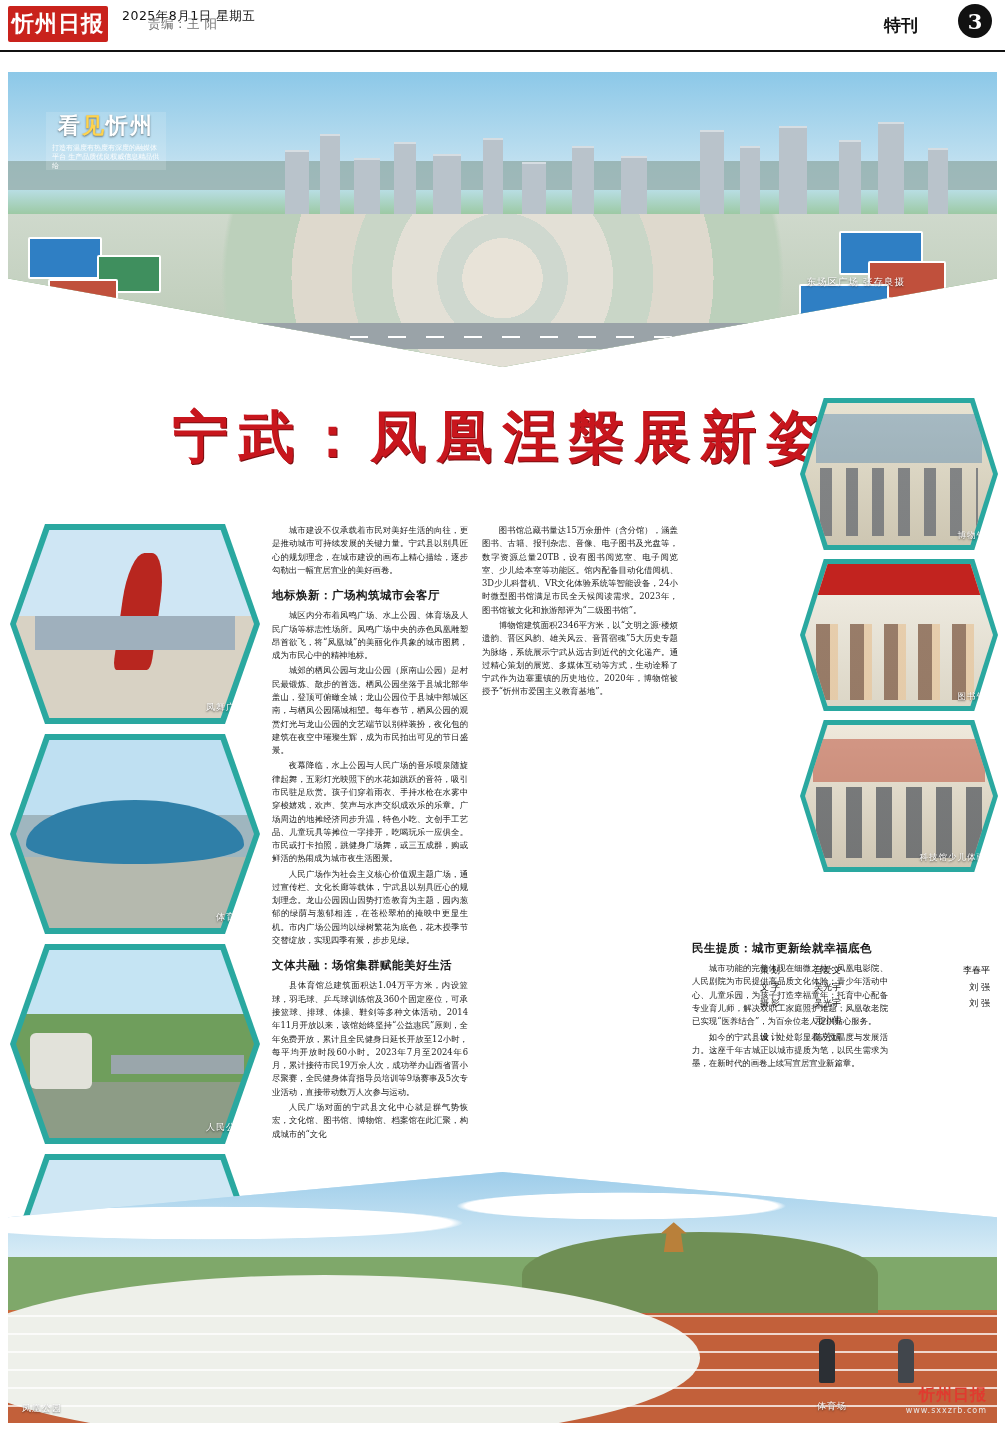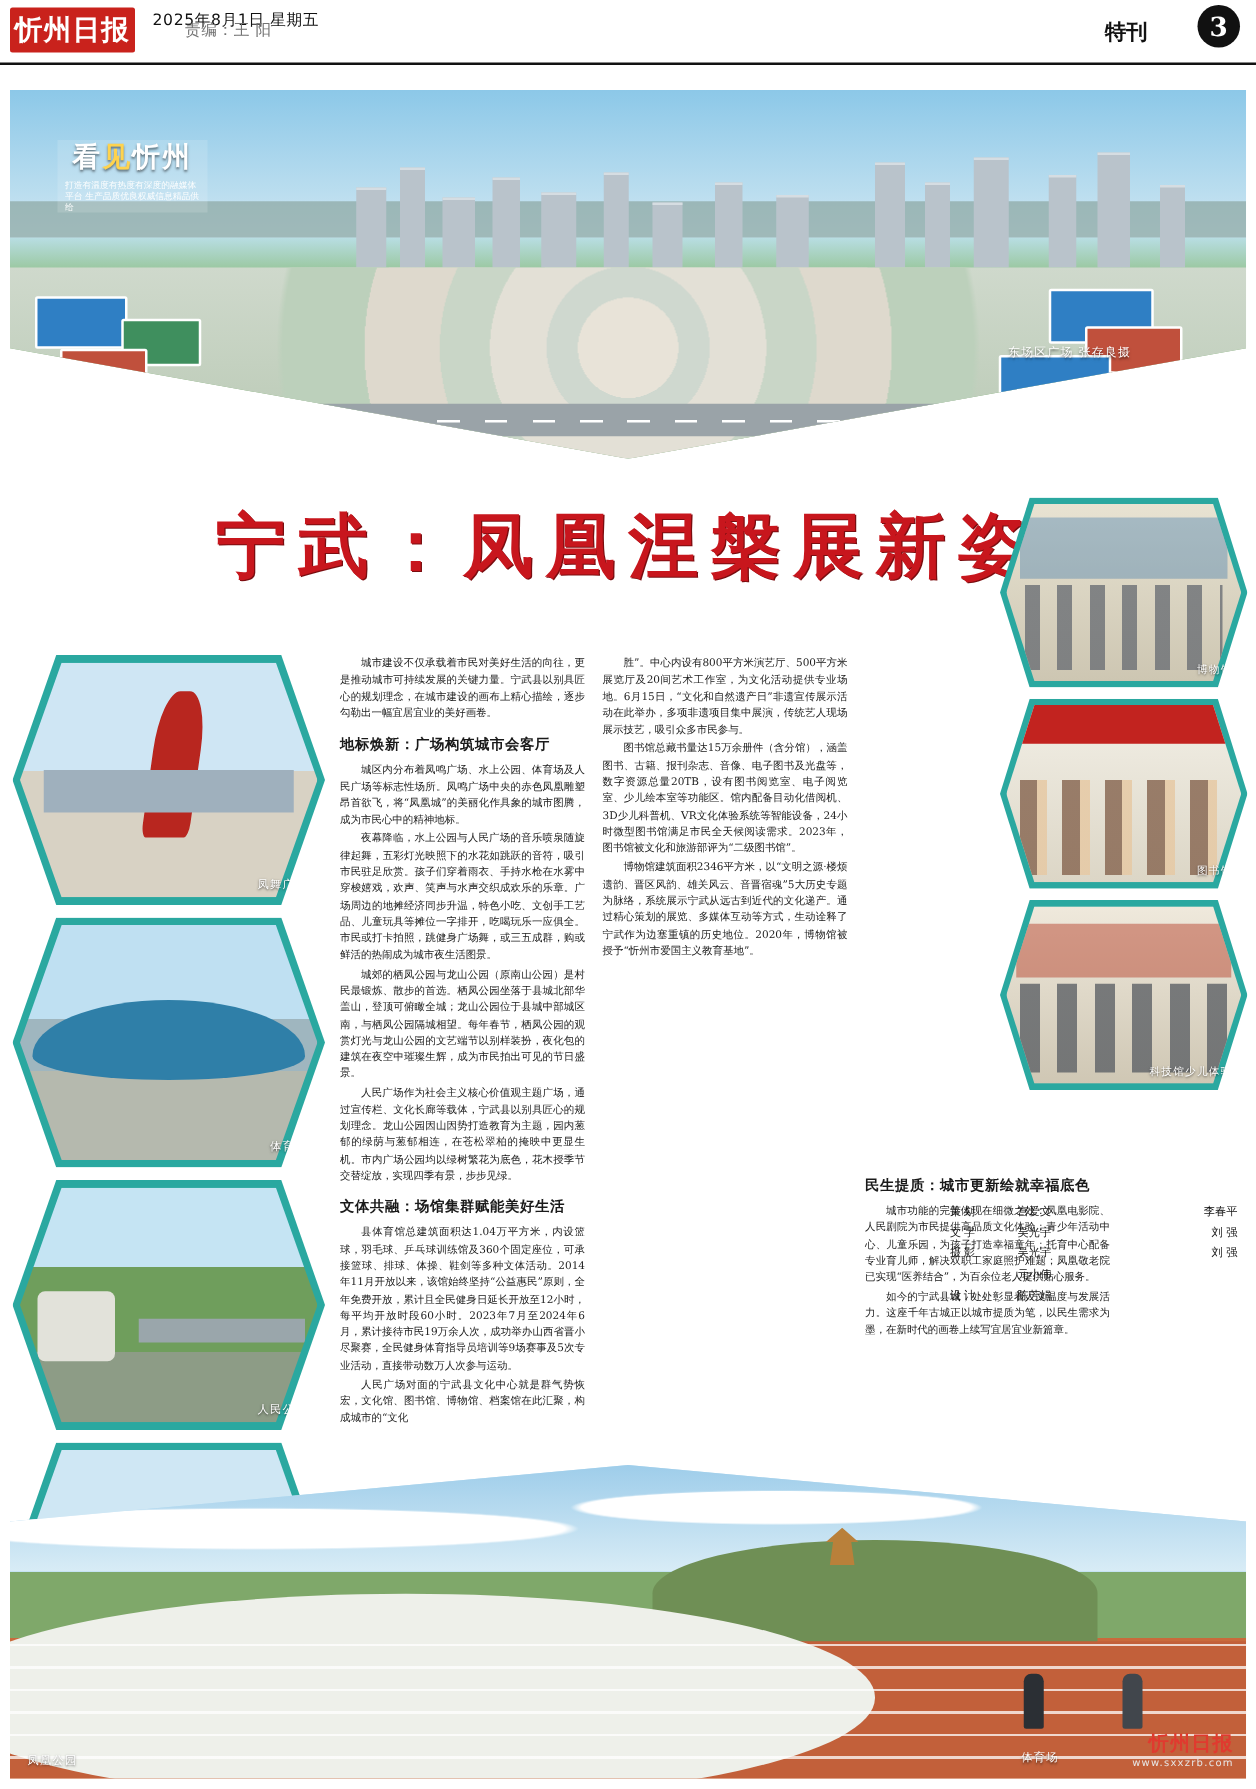--- a/index.html
+++ b/index.html
@@ -324,30 +324,29 @@
         </div>
       </div>
     <div class="ph-cap-r">科技馆少儿体验</div>
   </div>
 </div>
 
 <div class="col" id="col1">
   <p>城市建设不仅承载着市民对美好生活的向往，更是推动城市可持续发展的关键力量。宁武县以别具匠心的规划理念，在城市建设的画布上精心描绘，逐步勾勒出一幅宜居宜业的美好画卷。</p>
   <h3>地标焕新：广场构筑城市会客厅</h3>
   <p>城区内分布着凤鸣广场、水上公园、体育场及人民广场等标志性场所。凤鸣广场中央的赤色凤凰雕塑昂首欲飞，将“凤凰城”的美丽化作具象的城市图腾，成为市民心中的精神地标。</p>
+  <p>城郊的栖凤公园与龙山公园（原南山公园）是村民最锻炼、散步的首选。栖凤公园坐落于县城北部华盖山，登顶可俯瞰全城；龙山公园位于县城中部城区南，与栖凤公园隔城相望。每年春节，栖凤公园的观赏灯光与龙山公园的文艺端节以别样装扮，夜化包的建筑在夜空中璀璨生辉，成为市民拍出可见的节日盛景。</p>
   <p>夜幕降临，水上公园与人民广场的音乐喷泉随旋律起舞，五彩灯光映照下的水花如跳跃的音符，吸引市民驻足欣赏。孩子们穿着雨衣、手持水枪在水雾中穿梭嬉戏，欢声、笑声与水声交织成欢乐的乐章。广场周边的地摊经济同步升温，特色小吃、文创手工艺品、儿童玩具等摊位一字排开，吃喝玩乐一应俱全。市民或打卡拍照，跳健身广场舞，或三五成群，购或鲜活的热闹成为城市夜生活图景。</p>
-  <p>城郊的栖凤公园与龙山公园（原南山公园）是村民最锻炼、散步的首选。栖凤公园坐落于县城北部华盖山，登顶可俯瞰全城；龙山公园位于县城中部城区南，与栖凤公园隔城相望。每年春节，栖凤公园的观赏灯光与龙山公园的文艺端节以别样装扮，夜化包的建筑在夜空中璀璨生辉，成为市民拍出可见的节日盛景。</p>
   <p>人民广场作为社会主义核心价值观主题广场，通过宣传栏、文化长廊等载体，宁武县以别具匠心的规划理念。龙山公园因山因势打造教育为主题，园内葱郁的绿荫与葱郁相连，在苍松翠柏的掩映中更显生机。市内广场公园均以绿树繁花为底色，花木授季节交替绽放，实现四季有景，步步见绿。</p>
   <h3>文体共融：场馆集群赋能美好生活</h3>
   <p>县体育馆总建筑面积达1.04万平方米，内设篮球，羽毛球、乒乓球训练馆及360个固定座位，可承接篮球、排球、体操、鞋剑等多种文体活动。2014年11月开放以来，该馆始终坚持“公益惠民”原则，全年免费开放，累计且全民健身日延长开放至12小时，每平均开放时段60小时。2023年7月至2024年6月，累计接待市民19万余人次，成功举办山西省晋小尽聚赛，全民健身体育指导员培训等9场赛事及5次专业活动，直接带动数万人次参与运动。</p>
   <p>人民广场对面的宁武县文化中心就是群气势恢宏，文化馆、图书馆、博物馆、档案馆在此汇聚，构成城市的“文化</p>
 </div>
 
 <div class="col" id="col2">
-  <p>胜”。中心内设有800平方米演艺厅、500平方米展览厅及20间艺术工作室，为文化活动提供专业场地。6月15日，“文化和自然遗产日”非遗宣传展示活动在此举办，多项非遗项目集中展演，传统艺人现场展示技艺，吸引众多市民参与。</p>
   <p>图书馆总藏书量达15万余册件（含分馆），涵盖图书、古籍、报刊杂志、音像、电子图书及光盘等，数字资源总量20TB，设有图书阅览室、电子阅览室、少儿绘本室等功能区。馆内配备目动化借阅机、3D少儿科普机、VR文化体验系统等智能设备，24小时微型图书馆满足市民全天候阅读需求。2023年，图书馆被文化和旅游部评为“二级图书馆”。</p>
   <p>博物馆建筑面积2346平方米，以“文明之源·楼烦遗韵、晋区风韵、雄关风云、音晋宿魂”5大历史专题为脉络，系统展示宁武从远古到近代的文化递产。通过精心策划的展览、多媒体互动等方式，生动诠释了宁武作为边塞重镇的历史地位。2020年，博物馆被授予“忻州市爱国主义教育基地”。</p>
 </div>
 
 <div class="col" id="col3">
   <h3>民生提质：城市更新绘就幸福底色</h3>
   <p>城市功能的完善体现在细微之处：凤凰电影院、人民剧院为市民提供高品质文化体验；青少年活动中心、儿童乐园，为孩子打造幸福童年；托育中心配备专业育儿师，解决双职工家庭照护难题；凤凰敬老院已实现“医养结合”，为百余位老人提供贴心服务。</p>
   <p>如今的宁武县城，处处彰显着人文温度与发展活力。这座千年古城正以城市提质为笔，以民生需求为墨，在新时代的画卷上续写宜居宜业新篇章。</p>
 </div>
 

